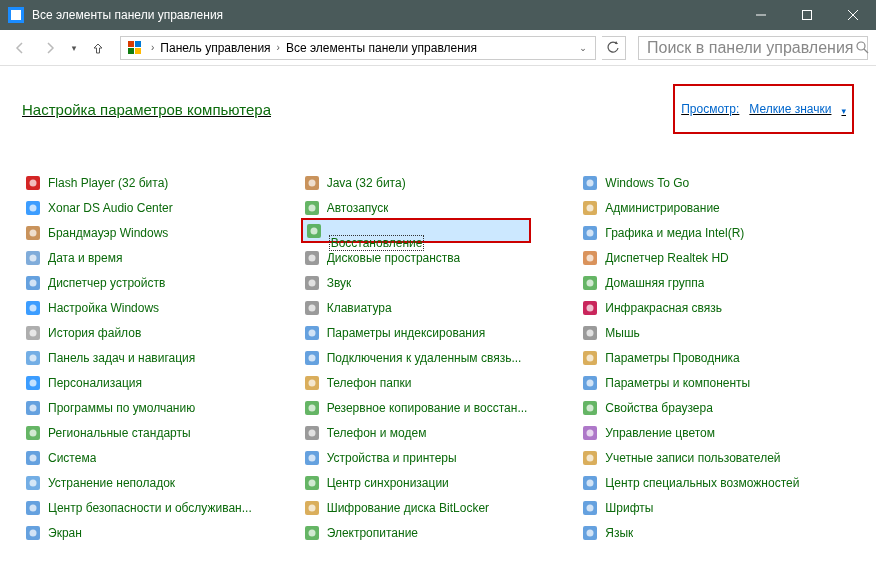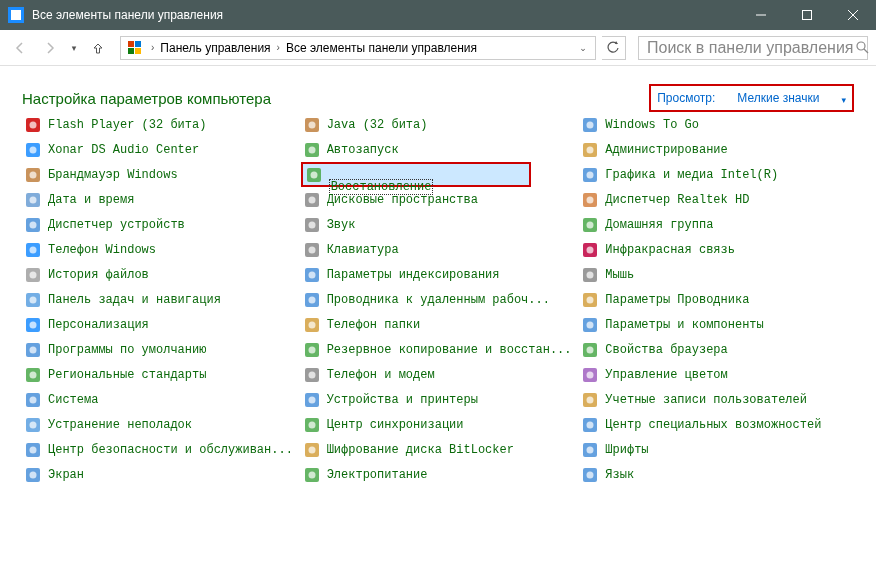--- a/index.html
+++ b/index.html
@@ -75,42 +75,44 @@
     padding:0 6px; color:#888;
   }
   .searchbox input{ border:none; outline:none; flex:1; font-size:16px; color:#b91c1c;}
   .searchbox input::placeholder{ color:#888;}
   .search-icon{ color:#888; font-size:13px;}
   .content{
     padding: 18px 22px 8px 22px;
   }
   .heading-row{
     display:flex; align-items:center; justify-content:space-between;
+    margin-bottom: 34px;
+    text-decoration: underline;
   }
   .heading{
     color:#0b6a0b; font-size:15px; font-weight:400;
   }
   .view-options{
     border: 2px solid #c00;
-    padding: 5px 6px;
-    display:flex; align-items:flex-end; gap:22px;
+    padding: 16px 6px;
+    display:flex; align-items:flex-end; gap:10px;
     font-size:12px;
   }
   .view-label{ color:#0066cc;}
   .view-value{ color:#0066cc;}
   .view-caret{ color:#0066cc; font-size:9px;}
   .grid{
     display:grid;
     grid-template-columns: repeat(3, 1fr);
     grid-auto-flow: column;
     grid-template-rows: repeat(15, 25px);
     column-gap: 4px;
   }
   .item-wrap{
-    display:flex; align-items:center;font-family:Liberation Mono, monospace;
+    display:flex; align-items:flex-end;
   }
   .item{
     display:flex; align-items:center;
     padding: 1px 2px;
     cursor: default;
   }
   .item.highlighted-wrap{
     border: 2px solid #c00;
     padding:0; width:230px; height:25px;
   }
@@ -272,21 +274,21 @@
         </div>
       </div>
       <div class="item-wrap">
         <div class="item">
           <span class="icon">
             <svg width="16" height="16">
               <rect x="1" y="1" width="14" height="14" rx="2" fill="#1a8cff" opacity="0.85"></rect>
               <circle cx="8" cy="8" r="3.5" fill="#fff" opacity="0.7"></circle>
             </svg>
           </span>
-          <span class="label">Телефон Windows</span>
+          <span class="label">Настройка Windows</span>
         </div>
       </div>
       <div class="item-wrap">
         <div class="item">
           <span class="icon">
             <svg width="16" height="16">
               <rect x="1" y="1" width="14" height="14" rx="2" fill="#a0a0a0" opacity="0.85"></rect>
               <circle cx="8" cy="8" r="3.5" fill="#fff" opacity="0.7"></circle>
             </svg>
           </span>
@@ -461,21 +463,21 @@
         </div>
       </div>
       <div class="item-wrap">
         <div class="item">
           <span class="icon">
             <svg width="16" height="16">
               <rect x="1" y="1" width="14" height="14" rx="2" fill="#4a90d9" opacity="0.85"></rect>
               <circle cx="8" cy="8" r="3.5" fill="#fff" opacity="0.7"></circle>
             </svg>
           </span>
-          <span class="label">Проводника к удаленным рабоч...</span>
+          <span class="label">Подключения к удаленным связь...</span>
         </div>
       </div>
       <div class="item-wrap">
         <div class="item">
           <span class="icon">
             <svg width="16" height="16">
               <rect x="1" y="1" width="14" height="14" rx="2" fill="#d4a040" opacity="0.85"></rect>
               <circle cx="8" cy="8" r="3.5" fill="#fff" opacity="0.7"></circle>
             </svg>
           </span>

